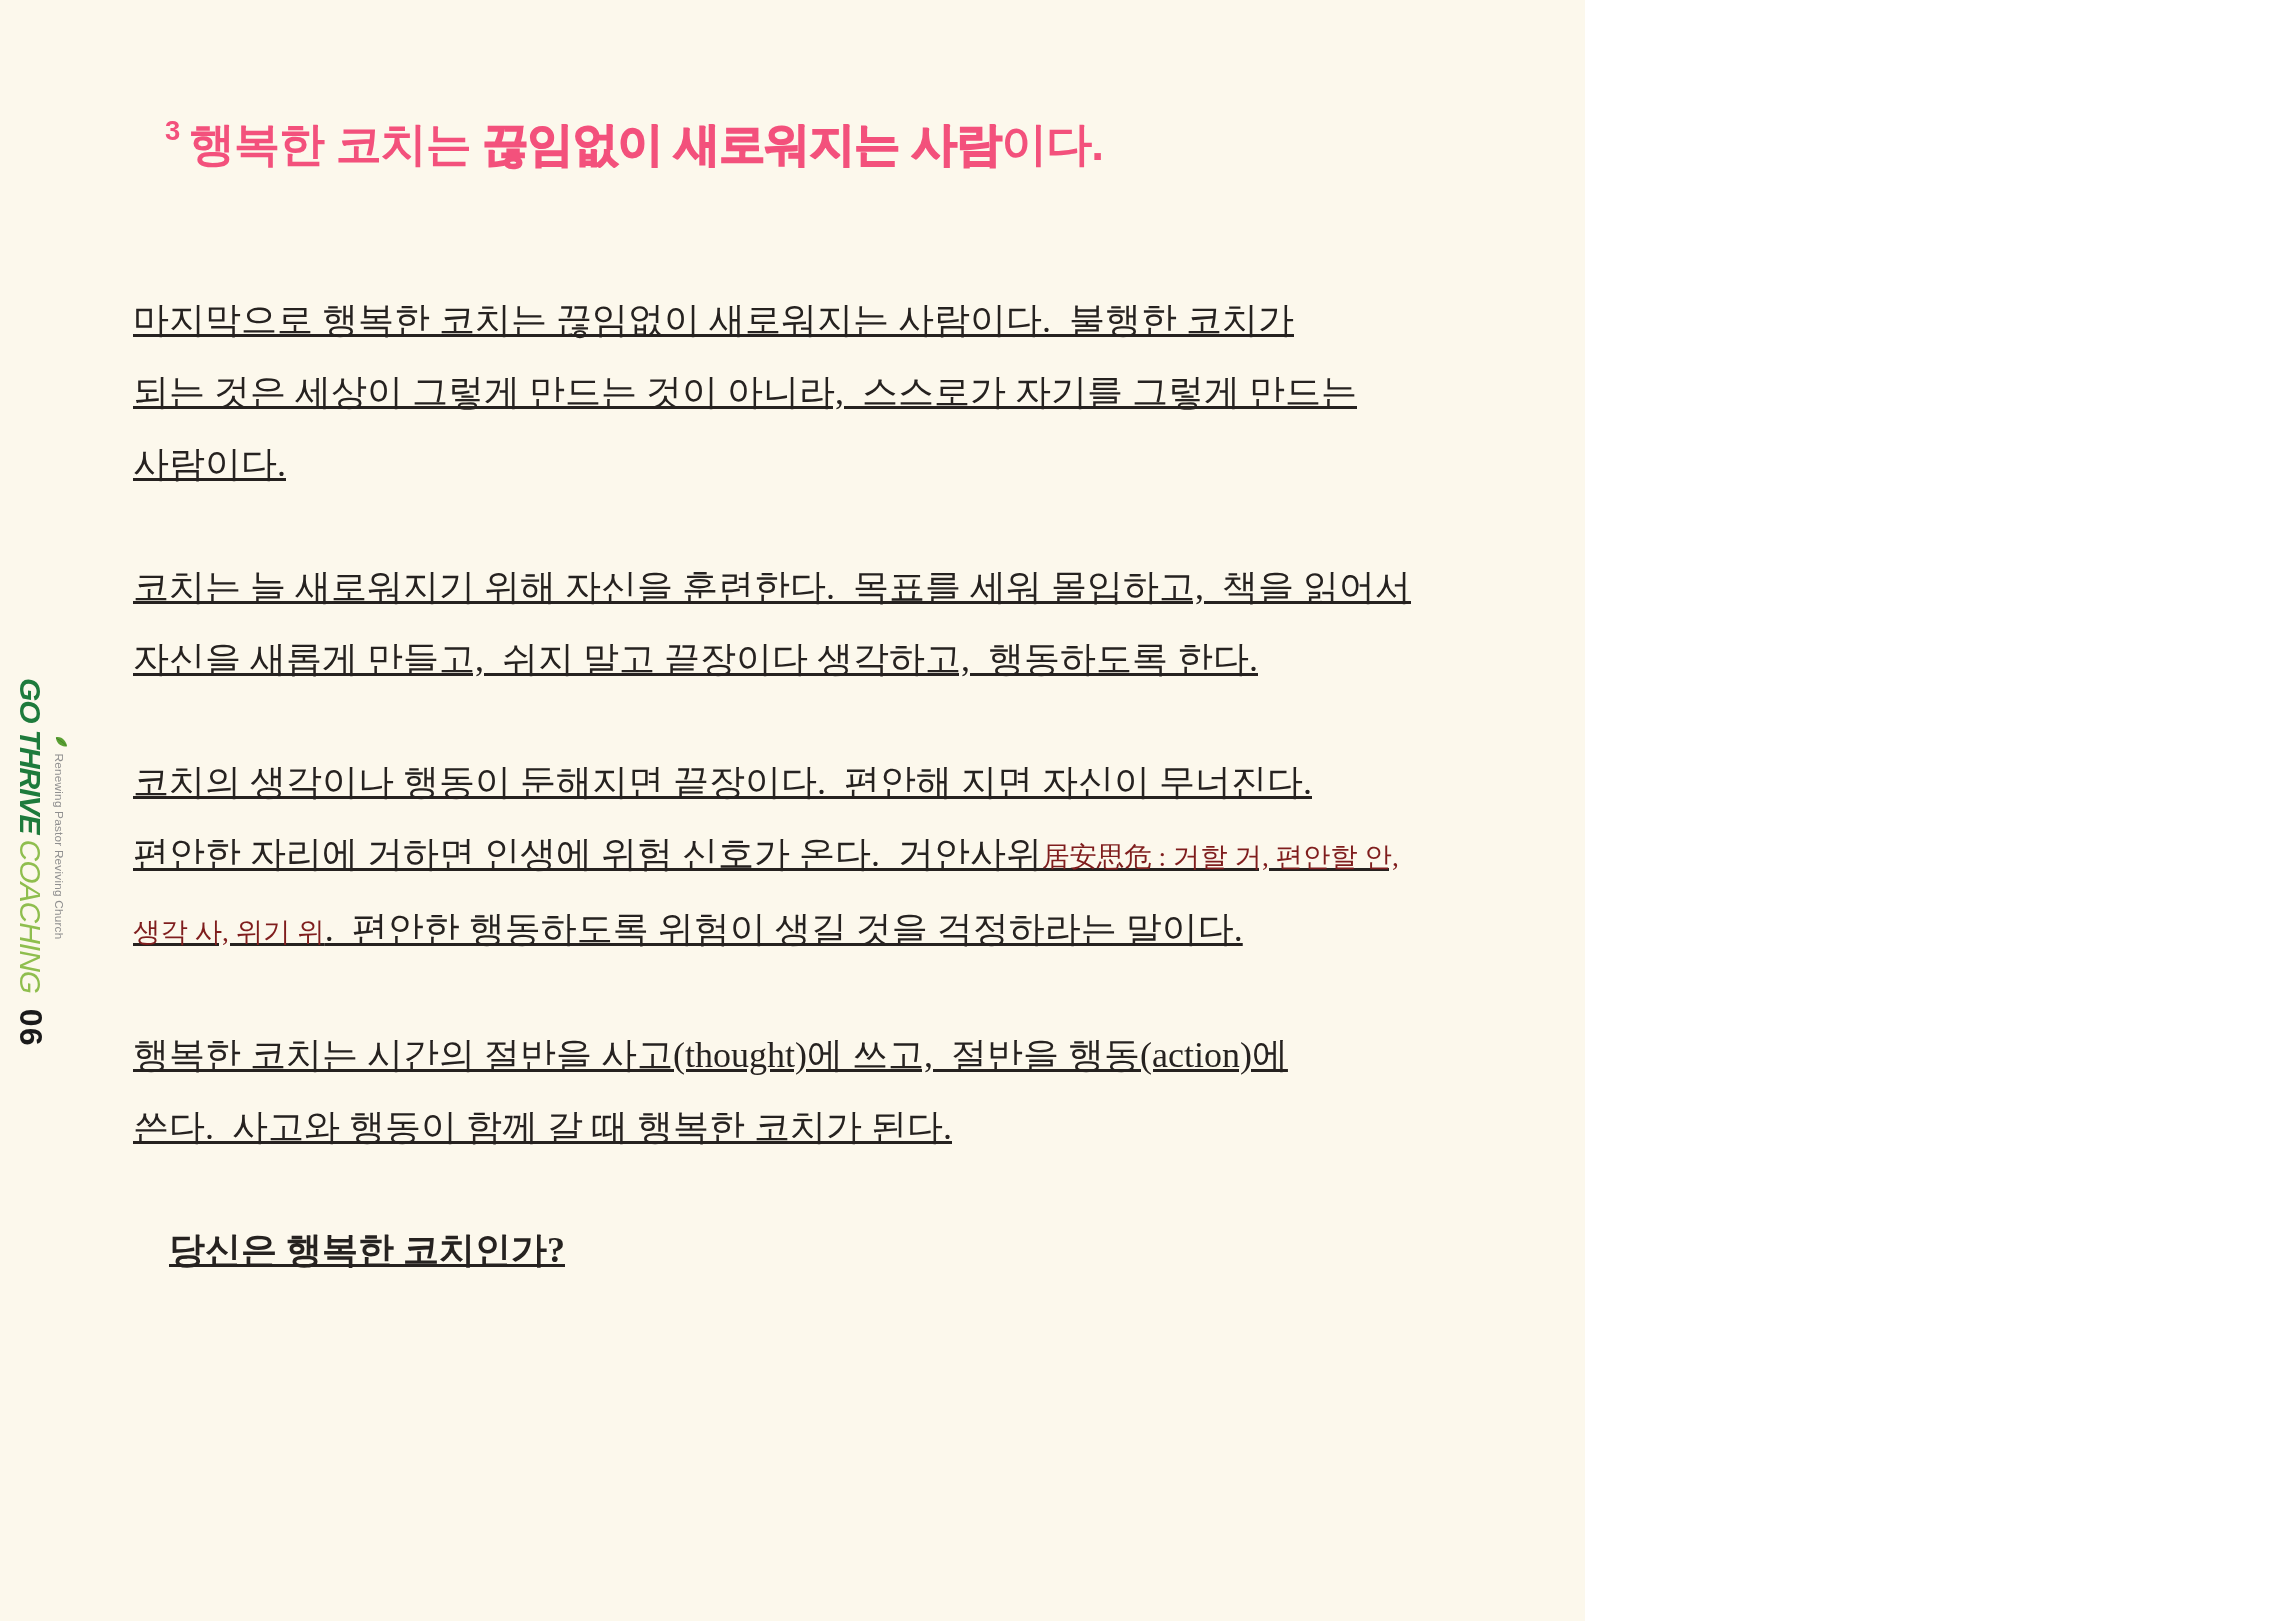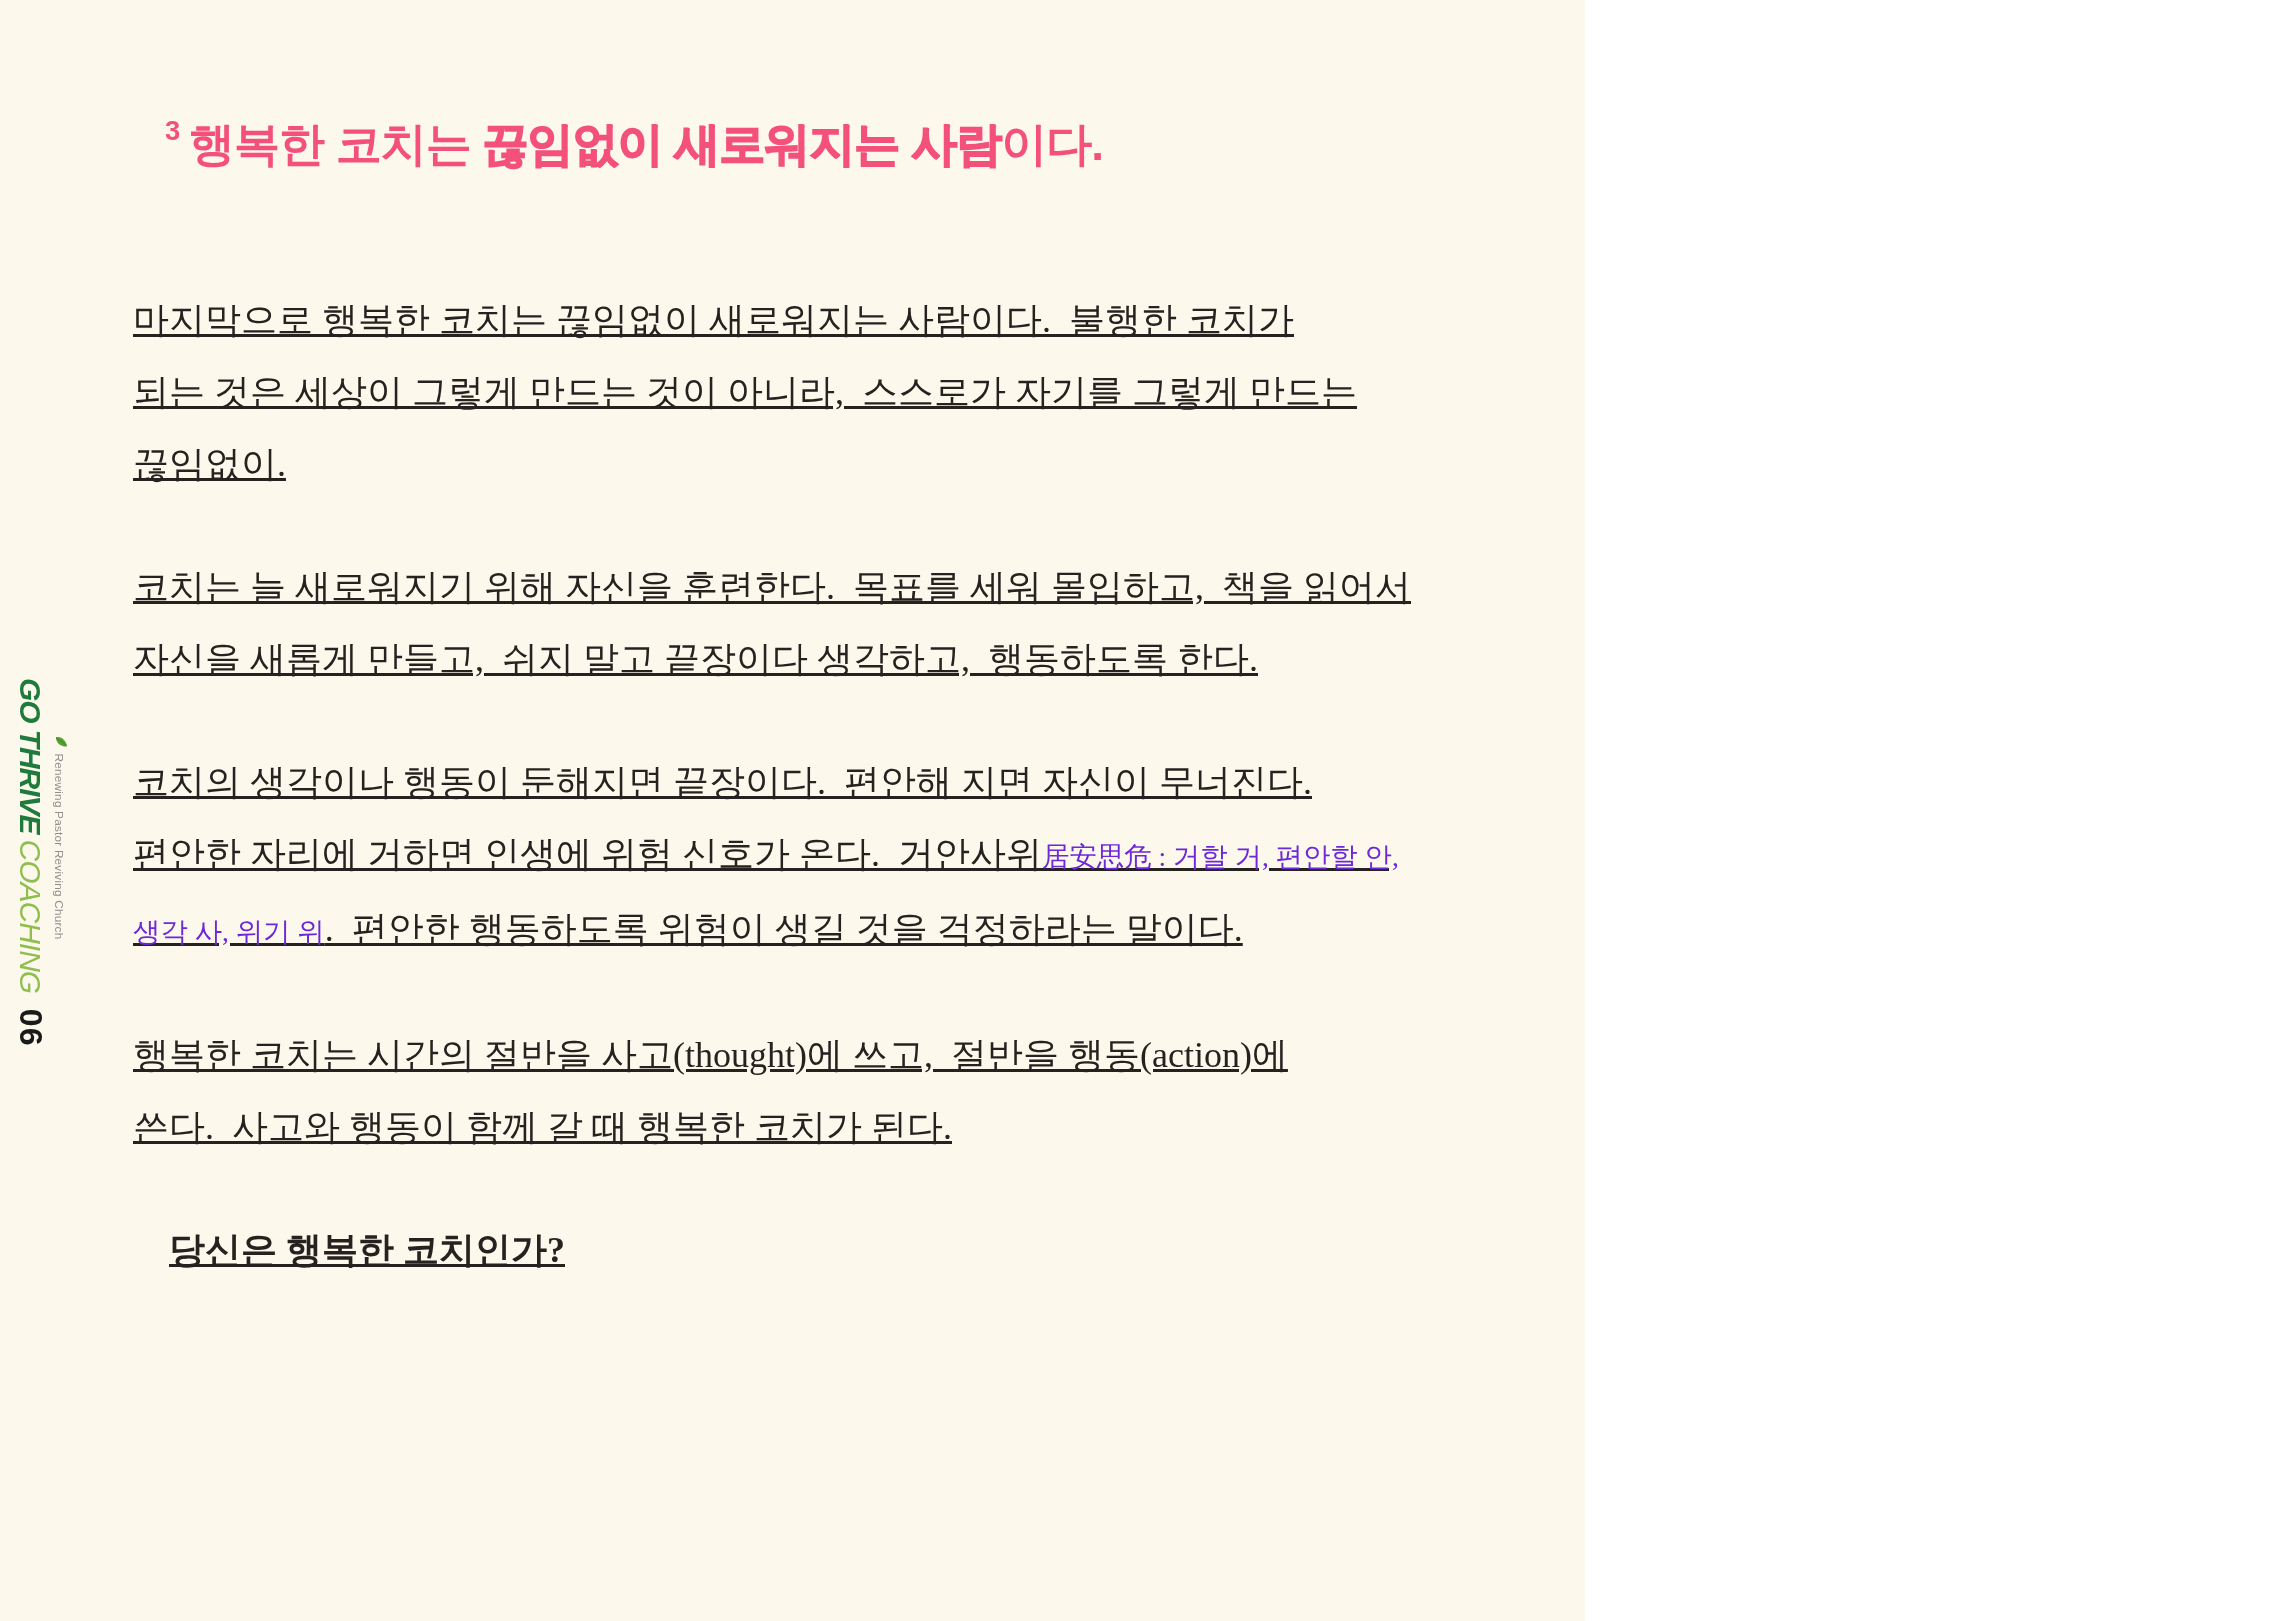--- a/index.html
+++ b/index.html
@@ -13,21 +13,21 @@
   
   .heading { position:absolute; left:165px; top:114px; color:#F3517C; font-size:46px; font-weight:700; letter-spacing:-1px; white-space:nowrap; }
   .heading sup { font-size:27.4px; vertical-align:19.6px; margin-right:9.8px; font-weight:700; }
   .h-heavy { -webkit-text-stroke:1.5px #F3517C; }
 
   
   .bodytext { position:absolute; left:133px; top:284px; width:1392px; color:#262220;
               font-family:"Liberation Serif","DejaVu Serif",serif; font-size:36px;text-decoration:underline; }
   .para { margin-bottom:51px; }
   .line { display:block; line-height:72px; white-space:pre-wrap; }
-  .note { font-size:27.4px; color:#6d28d9; }
+  .note { font-size:27.4px; color:#7f1d1d; }
   .p5 .line { font-weight:700;margin-left:36px; }
 
   
   .left-logo-wrap { position:absolute; left:13.7px; top:678px; width:53px; height:314px; }
   .left-logo-rot { width:314px; height:53px; transform:translateX(53px) rotate(90deg); transform-origin:0 0; }
   .tagline-row { height:15.7px; margin-left:57px; display:flex; align-items:center; gap:3.9px; }
   .tagline-row .tg { font-size:11.8px; color:#8f8f8f; letter-spacing:0.2px; white-space:nowrap; }
   .leaf { display:inline-block; transform:rotate(-12deg); }
   .logo-row { margin-top:2px; white-space:nowrap; display:flex; align-items:baseline; }
   .lg-go, .lg-thrive { font-style:italic; font-weight:700; color:#1E7B3C; font-size:30px; letter-spacing:-1px; }
@@ -45,21 +45,21 @@
 
     <div class="heading">
       <sup>3</sup><span>행복한 코치는 </span><span class="h-heavy">끊임없이 새로워지는 사람</span><span>이다.</span>
     </div>
 
     <div class="bodytext">
 
       <div class="para">
         <span class="line">마지막으로 행복한 코치는 끊임없이 새로워지는 사람이다.  불행한 코치가</span>
         <span class="line">되는 것은 세상이 그렇게 만드는 것이 아니라,  스스로가 자기를 그렇게 만드는</span>
-        <span class="line">끊임없이.</span>
+        <span class="line">사람이다.</span>
       </div>
 
       <div class="para">
         <span class="line">코치는 늘 새로워지기 위해 자신을 훈련한다.  목표를 세워 몰입하고,  책을 읽어서</span>
         <span class="line">자신을 새롭게 만들고,  쉬지 말고 끝장이다 생각하고,  행동하도록 한다.</span>
       </div>
 
       <div class="para">
         <span class="line">코치의 생각이나 행동이 둔해지면 끝장이다.  편안해 지면 자신이 무너진다.</span>
         <span class="line"><span>편안한 자리에 거하면 인생에 위험 신호가 온다.  거안사위</span><span class="note">居安思危 : 거할 거, 편안할 안,</span></span>

